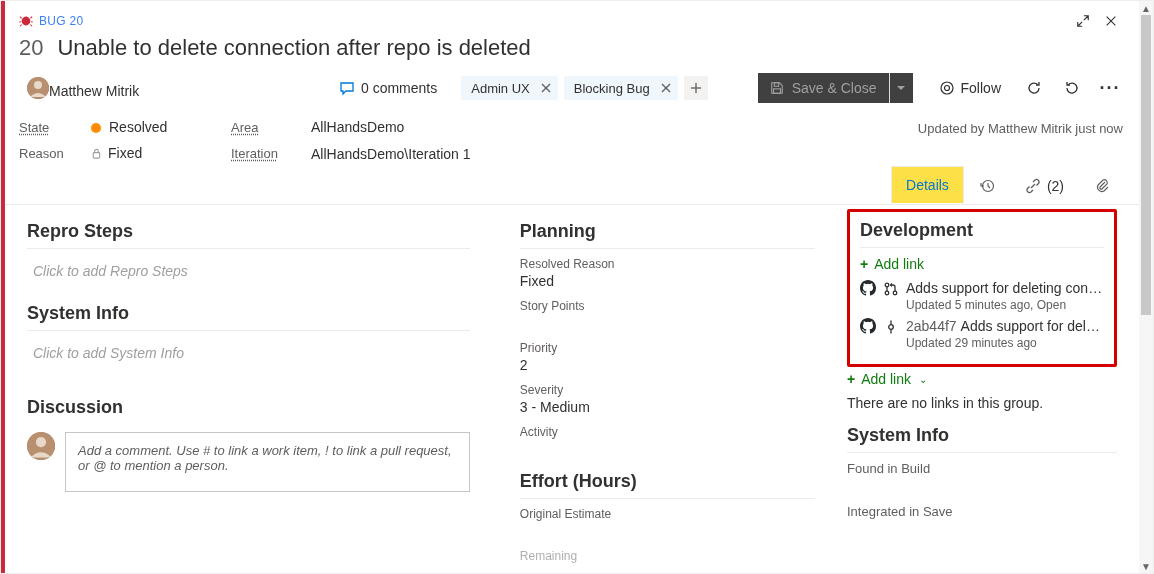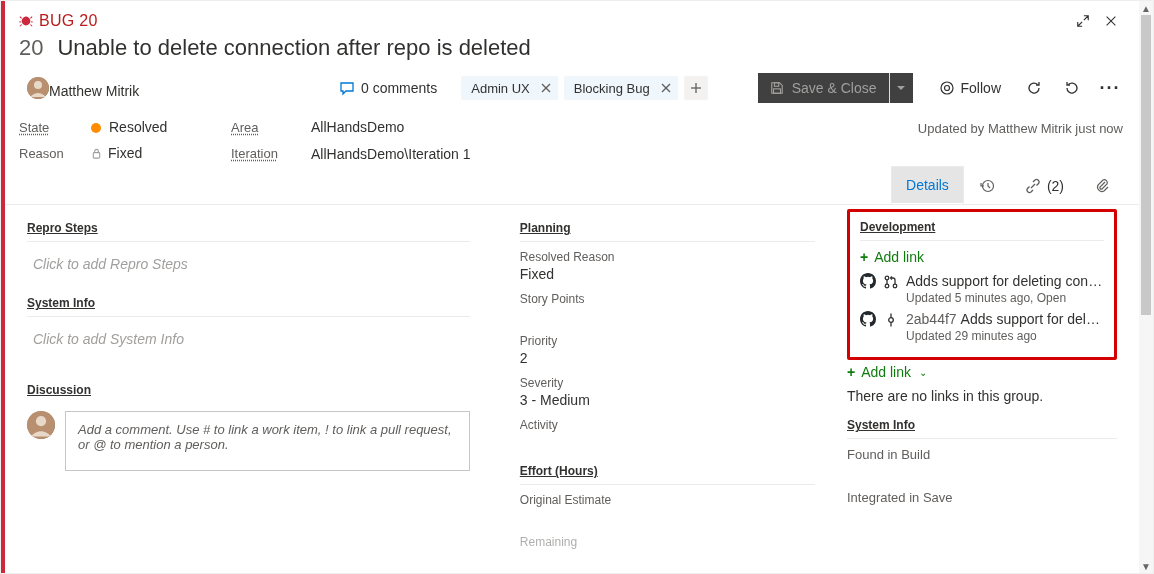--- a/index.html
+++ b/index.html
@@ -7,21 +7,21 @@
   .viewport { position:relative; width:1154px; height:574px; overflow:hidden; border:1px solid #eee; }
   .red-bar { position:absolute; left:0; top:0; width:4px; height:100%; background:#cc293d; }
   .scrollbar-track { position:absolute; right:0; top:0; width:14px; height:100%; background:#f6f6f6; display:flex; flex-direction:column; align-items:center; justify-content:space-between; }
   .scroll-arrow { width:14px; height:14px; display:flex; align-items:center; justify-content:center; color:#666; cursor:pointer; font-size:10px; }
   .scroll-thumb { position:absolute; top:14px; right:2px; width:10px; height:300px; background:#c8c8c8; border-radius:0; }
   .content { position:absolute; left:4px; top:0; right:14px; bottom:0; overflow:hidden; }
 
   
   .top-row { display:flex; align-items:center; padding:8px 14px 2px 14px; }
   .bug-icon { width:14px; height:14px; margin-right:6px; }
-  .bug-label { font-size:16px; color:#b91c1c; letter-spacing:0.3px; }
+  .bug-label { font-size:12px; color:#3b82f6; letter-spacing:0.3px; }
   .top-spacer { flex:1; }
   .win-btn { width:28px; height:24px; display:flex; align-items:center; justify-content:center; cursor:pointer; color:#323130; }
   .win-btn svg { width:14px; height:14px; }
 
   
   .title-row { display:flex; align-items:baseline; padding:0 14px 8px 14px; }
   .title-id { font-size:22px; color:#605e5c; margin-right:14px; font-weight:400; }
   .title-text { font-size:22px; font-weight:400; }
 
   
@@ -48,31 +48,31 @@
   .meta-left { width:600px; display:grid; grid-template-columns:72px 140px 80px 1fr; row-gap:10px; align-items:center; font-size:14px; }
   .meta-label { color:#605e5c; font-size:13px; }
   .meta-label.dotted { text-decoration: underline dotted; text-underline-offset:2px; }
   .state-dot { display:inline-block; width:10px; height:10px; border-radius:50%; background:#ff8c00; margin-right:8px; vertical-align:middle; }
   .lock-icon { display:inline-block; margin-right:6px; color:#a19f9d; vertical-align:middle; }
   .meta-right { flex:1; text-align:right; color:#605e5c; font-size:13px; padding-top:2px; padding-right:2px; }
 
   
   .tabs-row { display:flex; justify-content:flex-end; padding:4px 14px 0 14px; border-bottom:1px solid #edebe9; }
   .tab { height:38px; padding:0 14px; display:flex; align-items:center; gap:6px; cursor:pointer; font-size:14px; color:#323130; border:1px solid transparent; border-bottom:none; }
-  .tab.active { color:#0078d4; border:1px solid #edebe9; border-bottom:1px solid #fff; margin-bottom:-1px; background:#e5e5e5; }
+  .tab.active { color:#0078d4; border:1px solid #edebe9; border-bottom:1px solid #fff; margin-bottom:-1px; background:#fde047; }
   .tab svg { width:16px; height:16px; }
 
   
   .body-cols { display:flex; padding:10px 14px 0 14px; gap:0; height:calc(100% - 188px); }
   .col { padding:0 8px; }
   .col-left { flex:1.2; padding-right:30px; }
   .col-mid { flex:0.8; padding:0 20px; }
   .col-right { width:290px; padding-left:12px; }
 
-  .section-title { font-size:12px; font-weight:600; margin:6px 0 8px; padding-bottom:6px;text-decoration:underline; }
+  .section-title { font-size:18px; font-weight:600; margin:6px 0 8px; padding-bottom:6px; }
   .section-title.rule { border-bottom:1px solid #edebe9; }
   .placeholder { color:#a19f9d; font-style:italic; padding:6px 6px 18px; cursor:text; }
   .field-label { font-size:12px; color:#605e5c; margin-top:8px; }
   .field-value { font-size:14px; margin:2px 0 10px; }
 
   .discuss-row { display:flex; gap:10px; align-items:flex-start; }
   .comment-box { flex:1; border:1px solid #c8c6c4; padding:10px 12px; font-size:13px; color:#605e5c; font-style:italic; min-height:60px; cursor:text; }
 
   
   .dev-box { border:3px solid #d40000; border-radius:2px; padding:8px 10px 12px; margin-top:-6px; }

